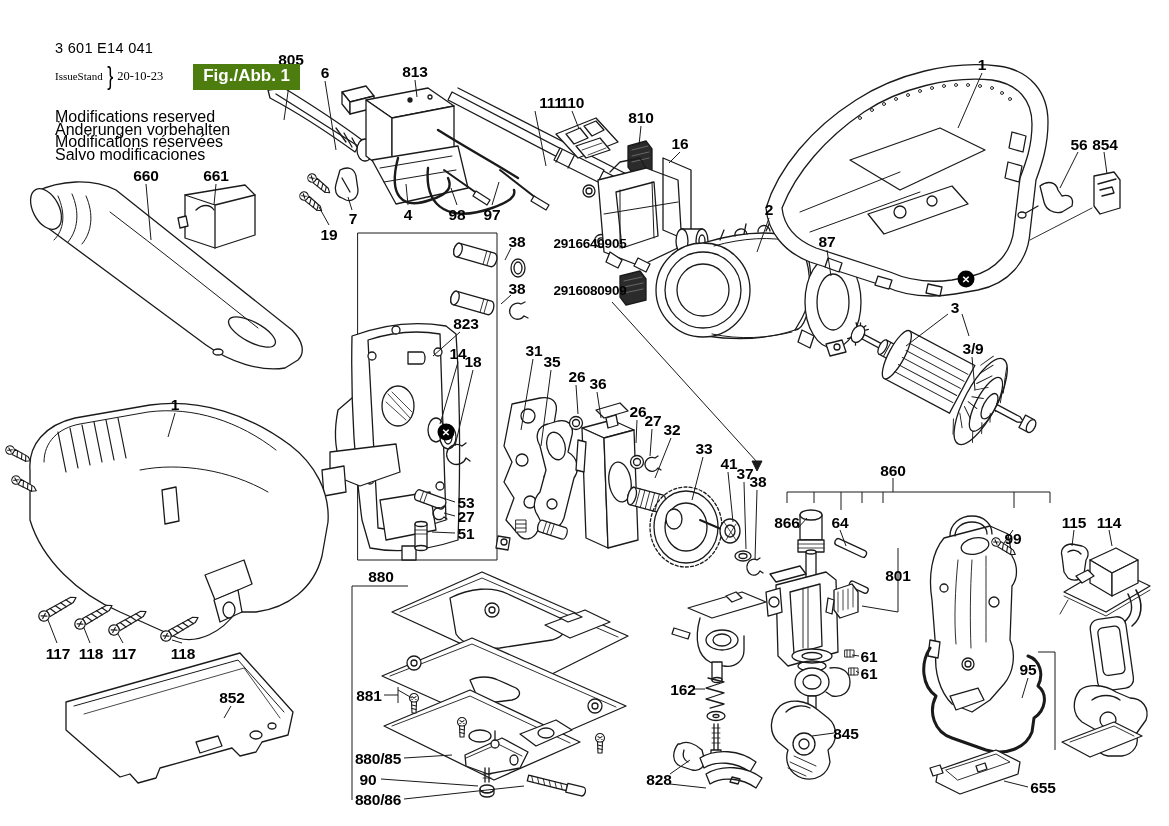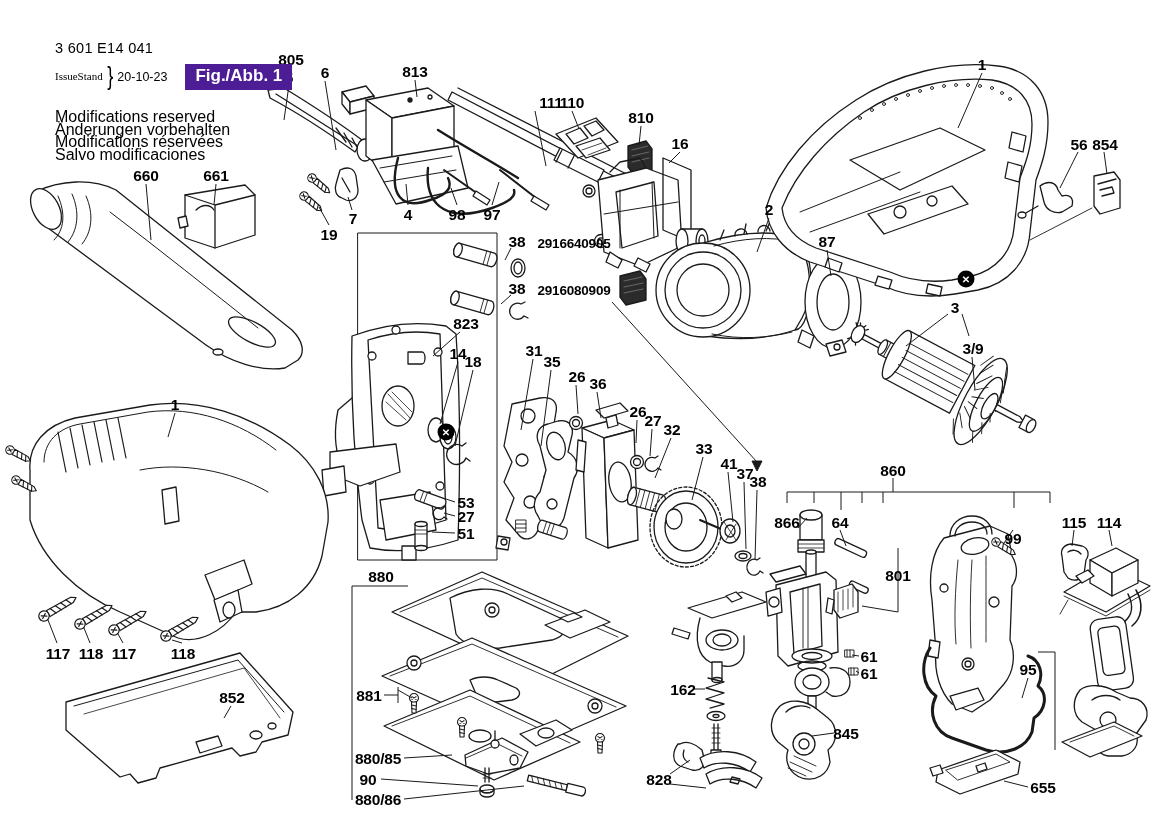--- a/index.html
+++ b/index.html
@@ -3,31 +3,31 @@
 <meta charset="utf-8">
 <style>
   html,body{margin:0;padding:0;}
   body{width:1169px;height:826px;position:relative;background:#fff;
        font-family:"Liberation Sans",sans-serif;color:#000;overflow:hidden;}
   .stage{position:absolute;inset:0;}
   svg.art{position:absolute;top:0;left:0;}
   #label-layer{position:absolute;inset:0;pointer-events:none;}
   .plabel{position:absolute;transform:translate(-50%,-50%);font-weight:bold;
           font-size:15.5px;line-height:15px;white-space:nowrap;letter-spacing:-0.2px;}
-  .plabel.small{font-size:13.5px;}
+  .plabel.small{font-size:13.5px;margin-left:16px;}
   .xsym{position:absolute;transform:translate(-50%,-50%);width:17px;height:17px;
         background:#000;border-radius:50%;color:#fff;font-size:10px;font-weight:bold;
         display:flex;align-items:center;justify-content:center;}
   .header{position:absolute;left:55px;top:40px;}
   .pn{font-size:14.5px;letter-spacing:0.3px;}
   .issue-row{display:flex;align-items:center;gap:3px;margin-top:5px;}
   .issue-words{display:flex;flex-direction:row;font-size:11px;line-height:11px;font-family:Liberation Serif, serif;}
   .brace{font-size:26px;font-weight:400;transform:scaleX(0.7);}
-  .date{font-size:12.5px;margin-right:15px;}
-  .figbox{background:#4c1d95;color:#fff;font-weight:bold;font-size:17px;padding:2px 10px 4px 10px;}
+  .date{font-size:12.5px;margin-right:27px;font-family:Liberation Serif, serif;}
+  .figbox{background:#4d7c0f;color:#fff;font-weight:bold;font-size:17px;padding:2px 10px 4px 10px;}
   .notes{margin-top:19px;font-size:16px;line-height:12.5px;}
 </style>
 </head>
 <body>
 
 <div class="stage">
 
 <svg class="art" width="1169" height="826" viewBox="0 0 1169 826">
 <defs>
   <g id="scrw" fill="#fff" stroke="#1a1a1a" stroke-width="1.2">

